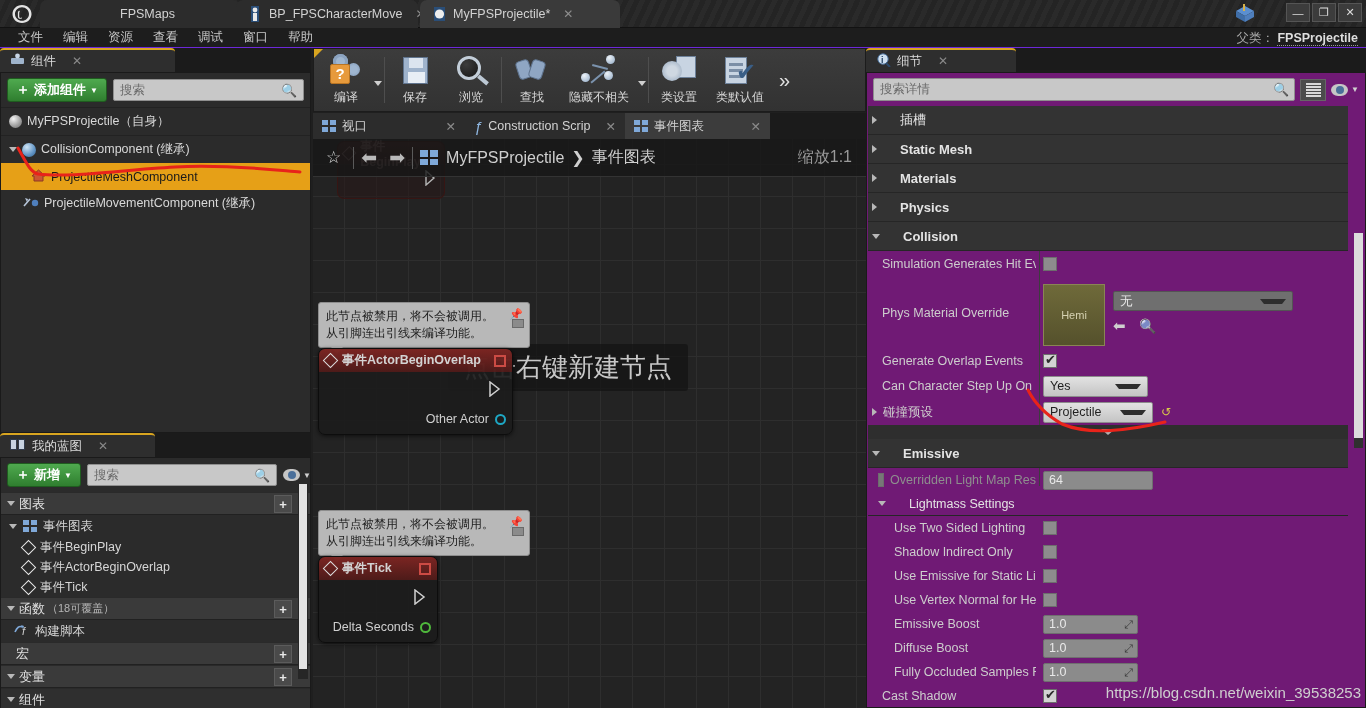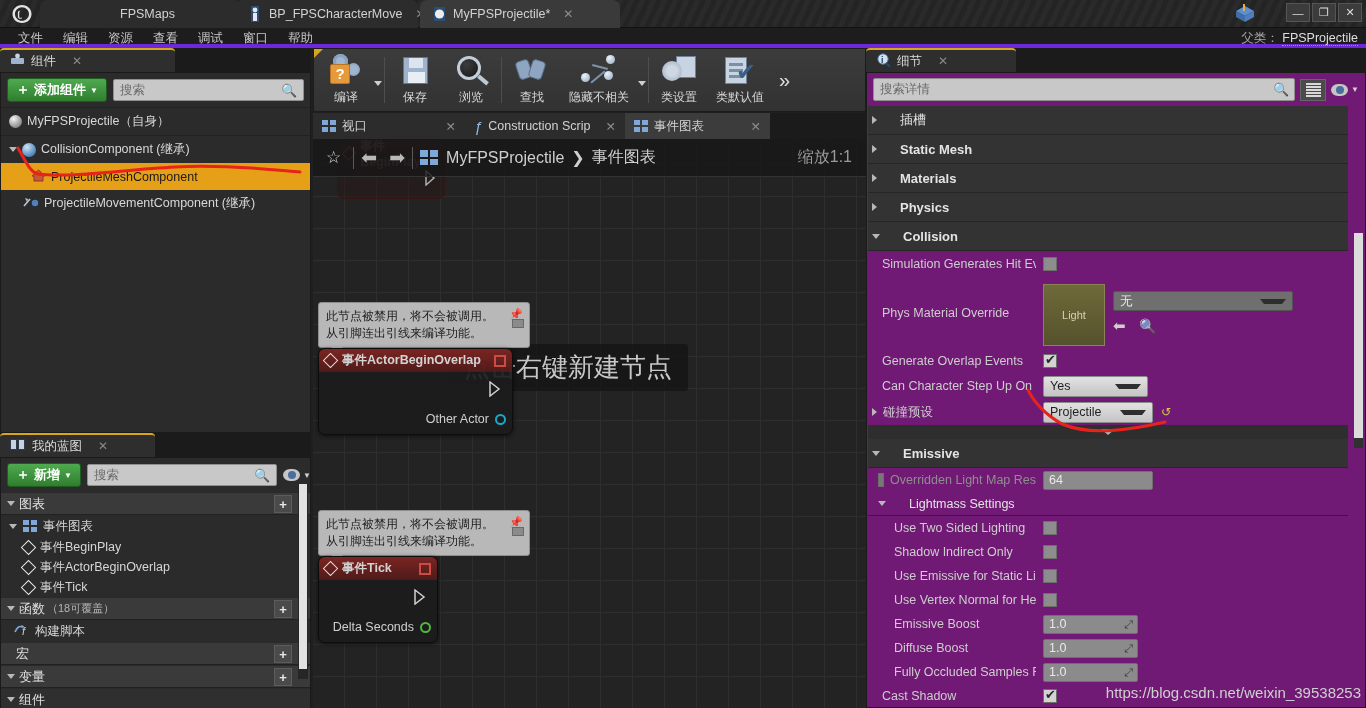--- a/index.html
+++ b/index.html
@@ -39,29 +39,29 @@
   .wbtns { position:absolute; right:4px; top:3px; display:flex; gap:2px; }
   .wbtn {
     width:24px; height:19px; background:#3c3c3c; border:1px solid #555;
     color:#dcdcdc; font-size:11px; display:flex; align-items:center; justify-content:center;
   }
   .ue-badge { position:absolute; right:110px; top:4px; width:22px; height:20px; }
 
   
   .menubar {
     position:absolute; left:0; top:28px; width:1366px; height:20px;
-    background:#1d1d1d; display:flex; align-items:flex-start; padding-left:8px;
-    border-bottom:4px solid #6d28d9;
+    background:#1d1d1d; display:flex; align-items:flex-end; padding-left:8px;
+    border-bottom:1px solid #6d28d9;
   }
   .menuitem { padding:0 10px; font-size:12.5px; color:#c8c8c8; line-height:20px; }
   .parentclass {
     position:absolute; right:8px; top:0; height:20px; line-height:20px;
     font-size:12.5px; color:#a8a8a8;
   }
-  .parentclass b { color:#dedede; font-weight:normal; border-bottom:1px dotted #9a9a9a; }
+  .parentclass b { color:#dedede; font-weight:bold; border-bottom:1px dotted #9a9a9a; }
 
   
   .panel-tabstrip { height:24px; background:#1b1b1b; display:flex; align-items:flex-end; }
   .panel-tab {
     height:24px; display:flex; align-items:center; gap:6px;
     padding:0 10px; background:#2e2e2e; border-radius:4px 4px 0 0;
     font-size:12.5px; color:#dcdcdc; border-top:2px solid #d9a520;
   }
   .panel-tab .tclose { color:#8a8a8a; margin-left:10px; font-size:12px;}
 
@@ -750,21 +750,21 @@
           <span class="lab">Simulation Generates Hit Even</span>
           <span class="val">
             <span class="chk"></span>
           </span>
         </div>
 
         <div class="det-row" style="height:72px;">
           <span class="lab">Phys Material Override</span>
           <span class="val" style="align-items:flex-start;padding-top:4px;">
             <span>
-              <span class="thumb">Light</span>
+              <span class="thumb">Hemi</span>
               <span class="thumb-under"></span>
             </span>
             <span style="display:flex;flex-direction:column;gap:6px;padding-top:7px;">
               <span class="combo grey" style="width:180px;">
                 <span>无</span>
                 <span class="cv"></span>
               </span>
               <span style="display:flex;gap:14px;align-items:center;">
                 <span style="font-size:15px;color:#cfcfcf;">⬅</span>
                 <span style="font-size:14px;color:#cfcfcf;">🔍</span>

